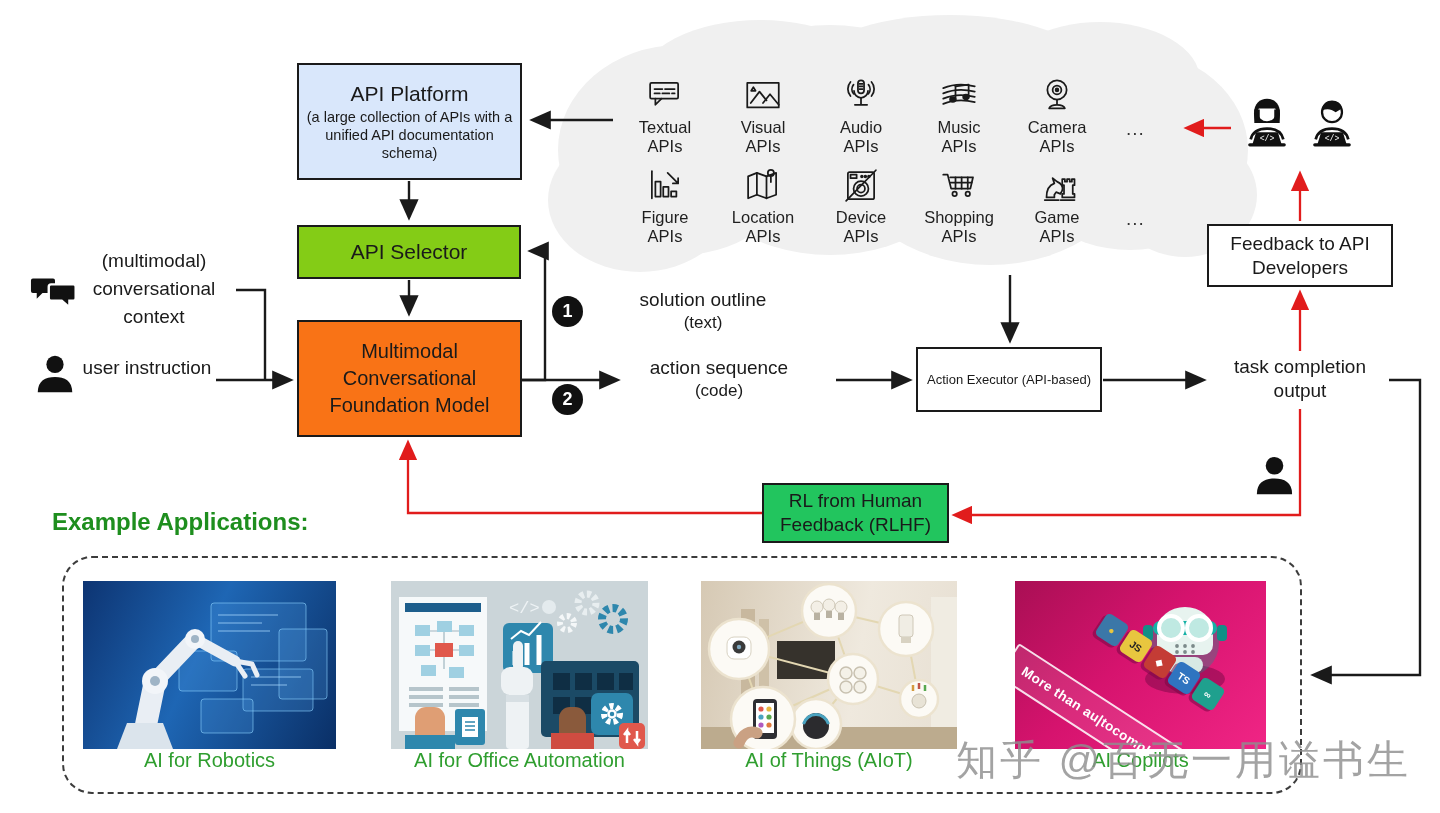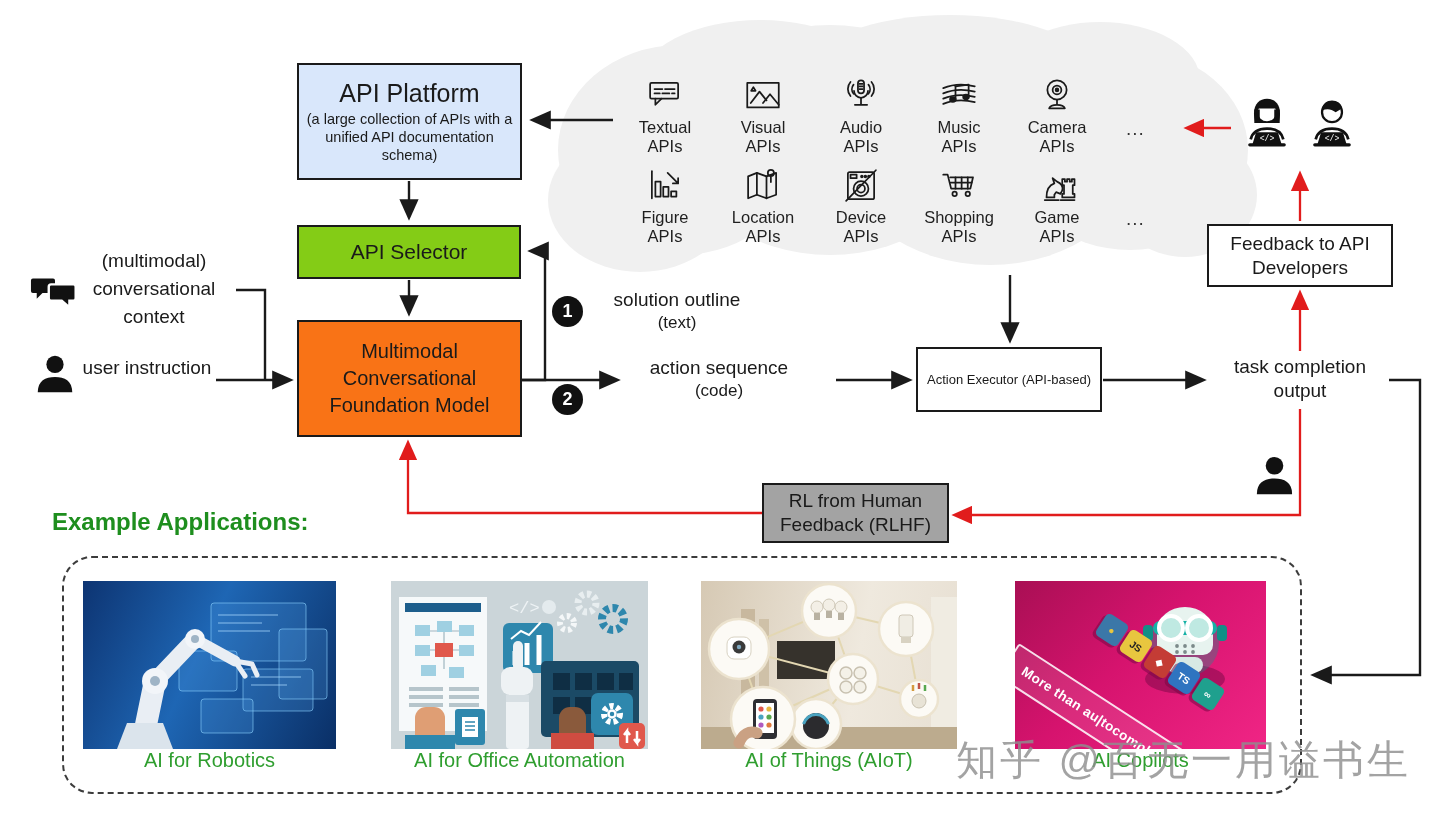--- a/index.html
+++ b/index.html
@@ -3,28 +3,28 @@
 <meta charset="utf-8">
 <style>
   html,body{margin:0;padding:0;background:#fff;}
   #canvas{position:relative;width:1440px;height:813px;background:#fff;overflow:hidden;
           font-family:"Liberation Sans",sans-serif;color:#1a1a1a;}
   
   #connectors{position:absolute;inset:0;z-index:1;pointer-events:none;}
   
   .dbox{position:absolute;z-index:2;border:2.5px solid #1a1a1a;display:flex;flex-direction:column;
         align-items:center;justify-content:center;text-align:center;box-sizing:border-box;}
-  .box-title{font-size:25px;}
+  .box-title{font-size:21px;}
   .box-sub{font-size:14.5px;line-height:18px;margin-top:2px;}
   #api-platform{left:297px;top:63px;width:225px;height:117px;background:#d9e7fb;}
   #api-selector{left:297px;top:225px;width:224px;height:54px;background:#84cc16;font-size:21px;}
   #foundation-model{left:297px;top:320px;width:225px;height:117px;background:#f97316;font-size:20px;line-height:27px;padding:0 14px;}
   #action-executor{left:916px;top:347px;width:186px;height:65px;background:#fff;font-size:13px;line-height:24px;padding:0 8px;}
   #feedback-box{left:1207px;top:224px;width:186px;height:63px;background:#fff;font-size:19px;line-height:24px;padding:0 10px;}
-  #rlhf-box{left:762px;top:483px;width:187px;height:60px;background:#a3a3a3;font-size:19px;line-height:24px;padding:0 16px;}
+  #rlhf-box{left:762px;top:483px;width:187px;height:60px;background:#22c55e;font-size:19px;line-height:24px;padding:0 16px;}
   
   .side-label{position:absolute;z-index:2;text-align:center;font-size:19px;line-height:28px;}
   #context-label{left:72px;top:247px;width:164px;}
   #instruction-label{left:82px;top:354px;width:130px;}
   .pictogram{position:absolute;z-index:2;}
   
   .cloud-row{position:absolute;z-index:2;display:flex;}
   #cloud-row-1{left:616px;top:74px;}
   #cloud-row-2{left:616px;top:164px;}
   .api-cell{width:98px;display:flex;flex-direction:column;align-items:center;}
@@ -291,21 +291,21 @@
       <path d="M14 48 c2 -9 9 -12 18 -12 s16 3 18 12" fill="#fff" stroke="#111" stroke-width="3"></path>
       <path d="M20 40 h24 l4 13 h-32 z" fill="#111"></path>
       <text x="32" y="50" fill="#fff" font-size="9" text-anchor="middle" font-family="Liberation Mono, monospace">&lt;/&gt;</text>
       <path d="M13 54 h38" stroke="#111" stroke-width="3.5" stroke-linecap="round"></path>
     </svg>
   </span>
 
   <div class="num-badge" style="left:552px;top:296px">1</div>
   <div class="num-badge" style="left:552px;top:384px">2</div>
 
-  <div class="flow-label" style="left:598px;top:288px;width:158px">
+  <div class="flow-label" style="left:624px;top:288px;width:158px">
     <div class="flow-l1">solution outline</div>
     <div class="flow-l2">(text)</div>
   </div>
   <div class="flow-label" style="left:633px;top:356px;width:172px">
     <div class="flow-l1">action sequence</div>
     <div class="flow-l2">(code)</div>
   </div>
   <div class="flow-label flow-l1" style="left:1217px;top:355px;width:166px">task completion output</div>
 
   <span class="pictogram" style="left:1251px;top:453px">

